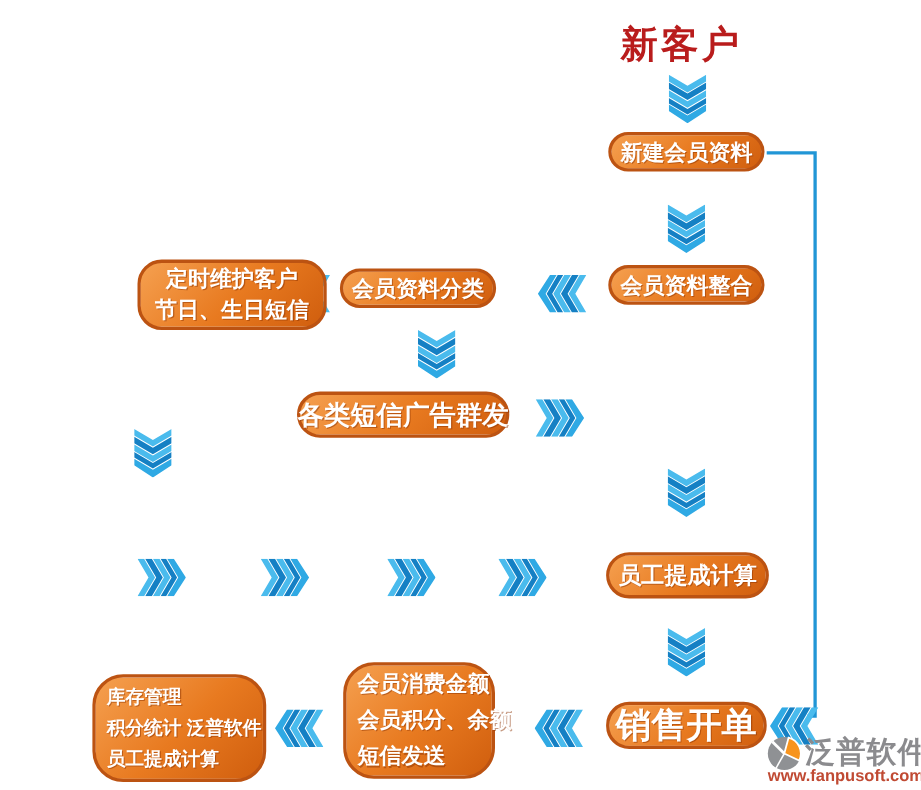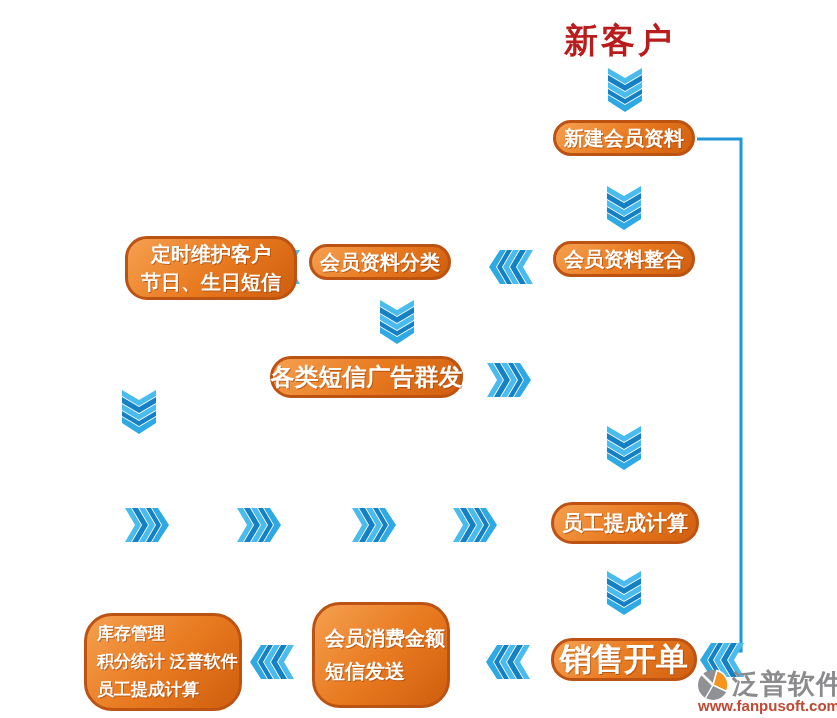--- a/index.html
+++ b/index.html
@@ -137,20 +137,21 @@
   <div class="obox single" style="left:551px;top:638px;width:146px;height:43px;font-size:32px;">销售开单</div>
 
   <div class="obox three-line" style="left:84px;top:613px;width:158px;height:98px;font-size:17px;">
     <span>库存管理</span>
     <span>积分统计 泛普软件</span>
     <span>员工提成计算</span>
   </div>
 
   <div class="obox three-line" style="left:312px;top:602px;width:138px;height:106px;font-size:20px;">
     <span>会员消费金额</span>
+    <span>会员积分、余额</span>
     <span>短信发送</span>
   </div>
 
   <div class="logo">
     <svg class="logo-icon" width="34" height="34" viewBox="0 0 34 34">
       <circle cx="17" cy="17" r="15" fill="#8F9194"></circle>
       <path d="M17,17 L20.9,2.6 A15,15 0 0 1 30.6,23.4 Z" fill="#F7941E" stroke="#ffffff" stroke-width="1.6"></path>
       <path d="M17,17 L6.2,6.4" stroke="#ffffff" stroke-width="2.6" fill="none"></path>
       <path d="M17,17 L9.5,30.2" stroke="#ffffff" stroke-width="1.4" fill="none"></path>
     </svg>

